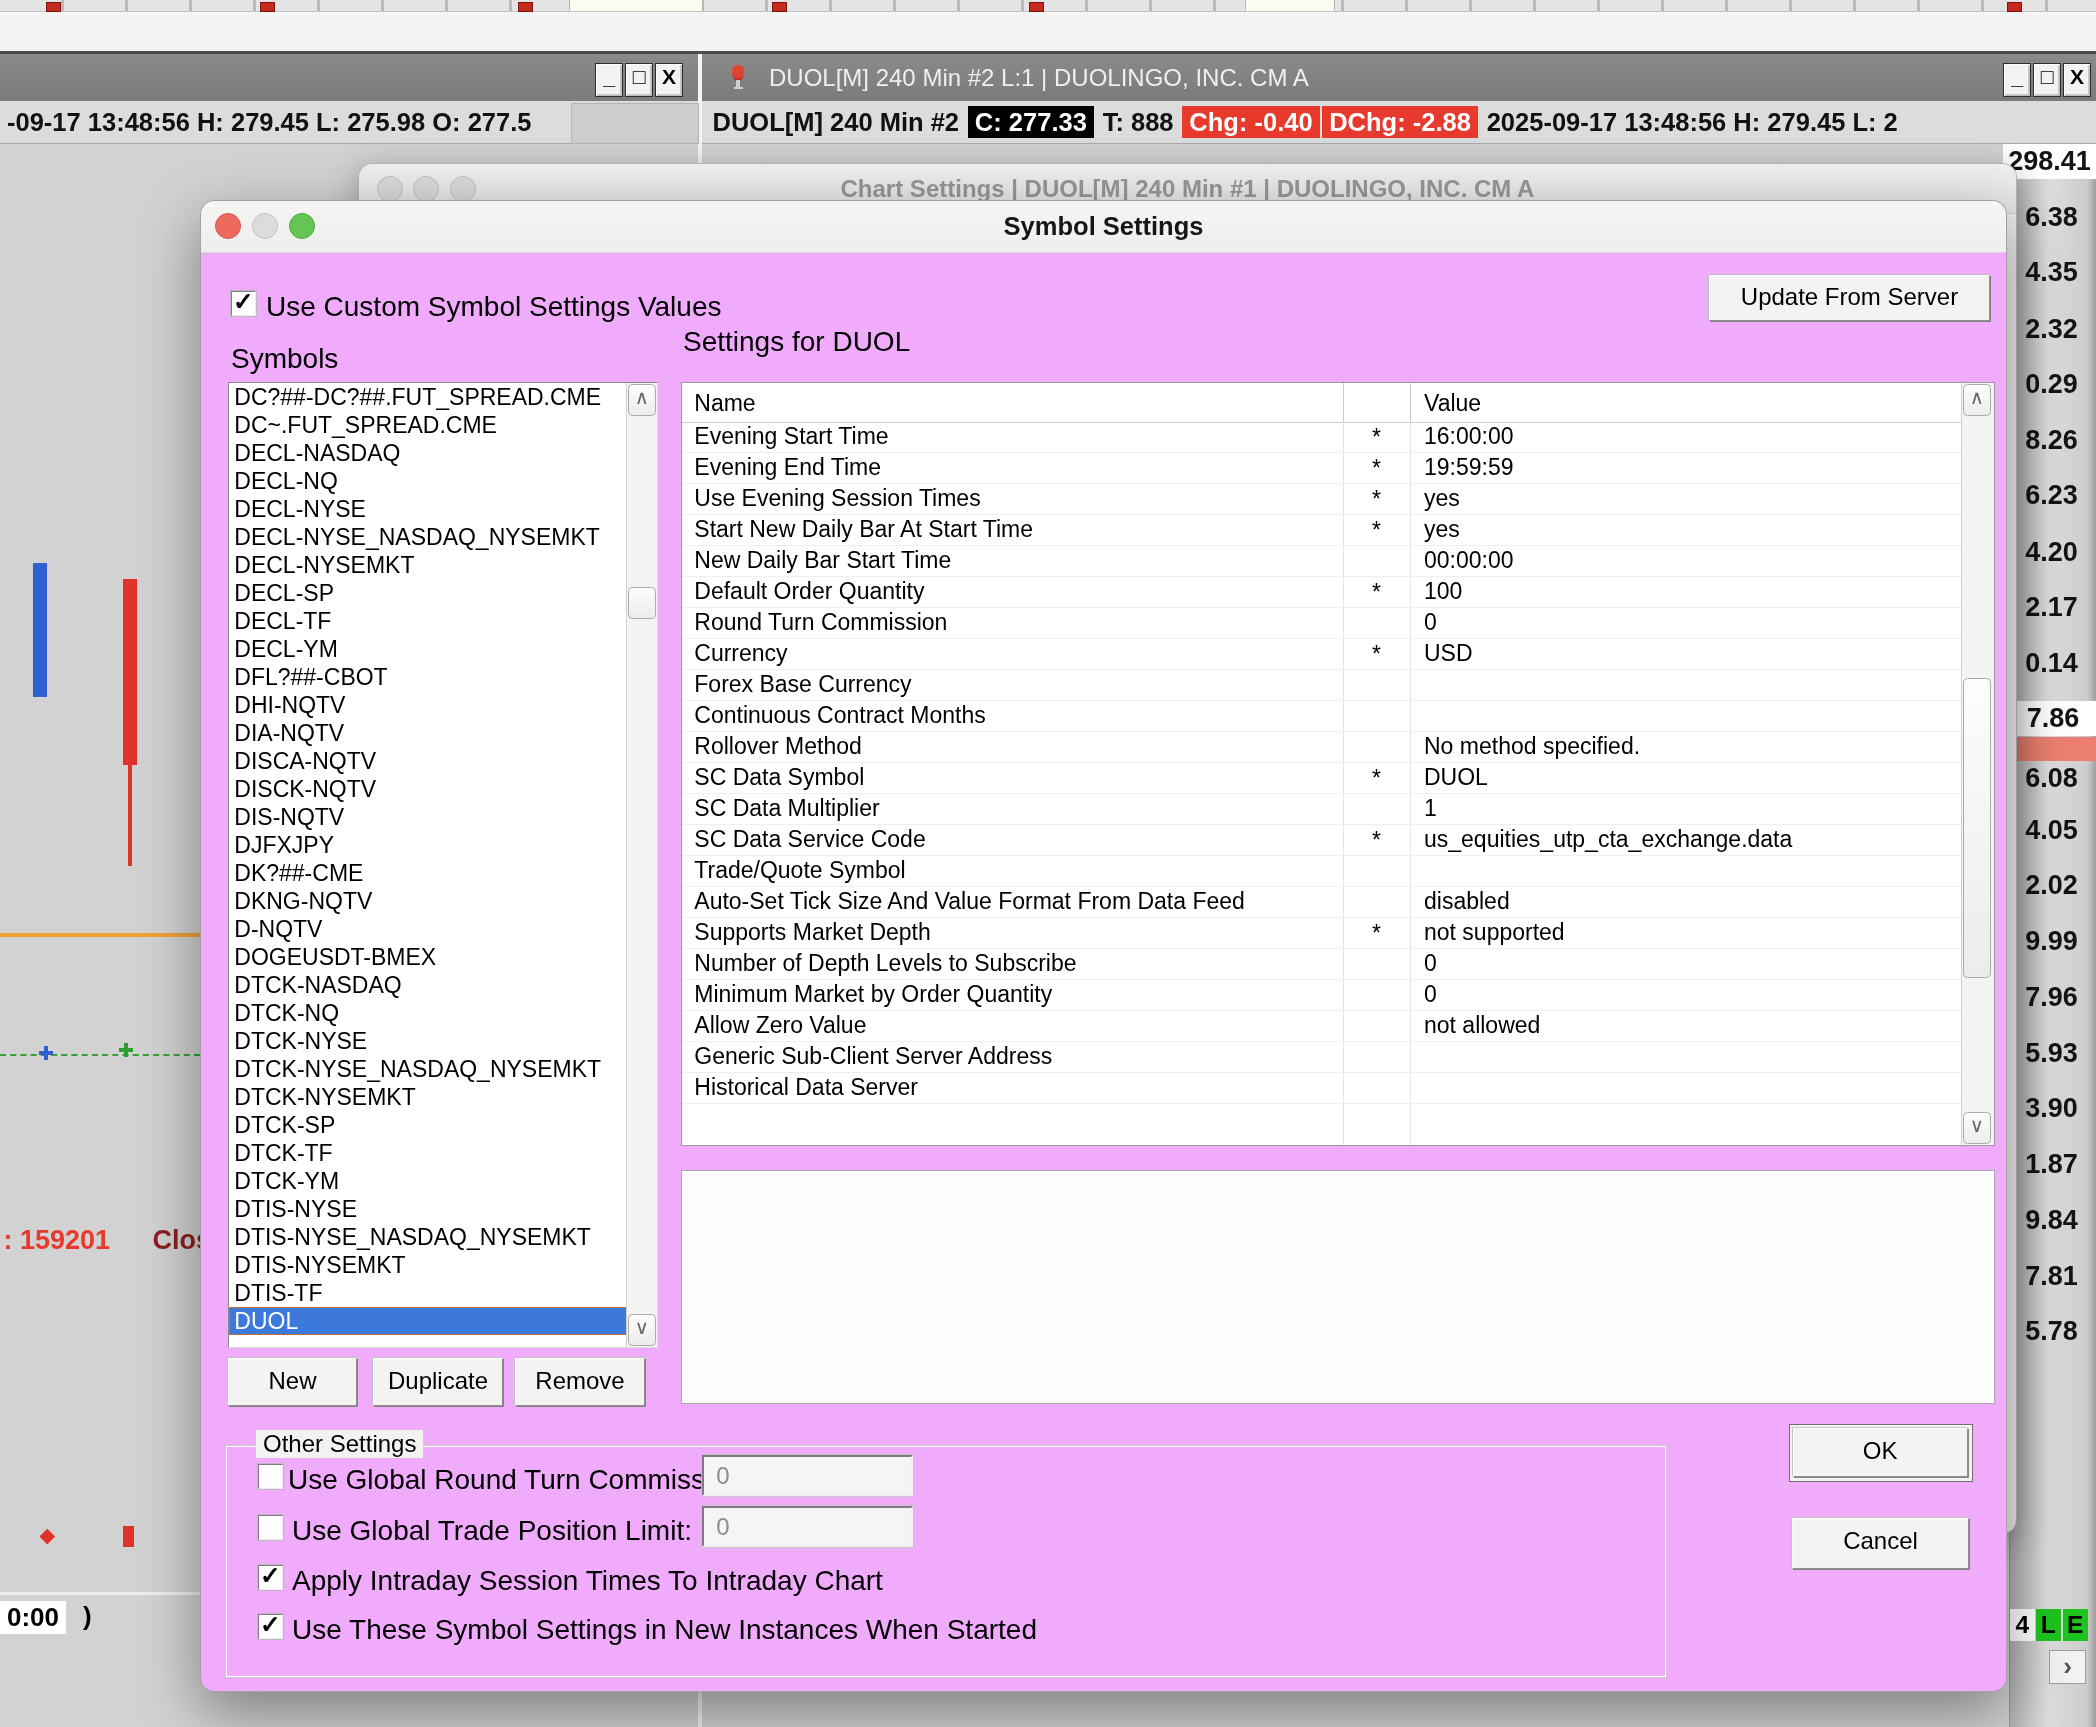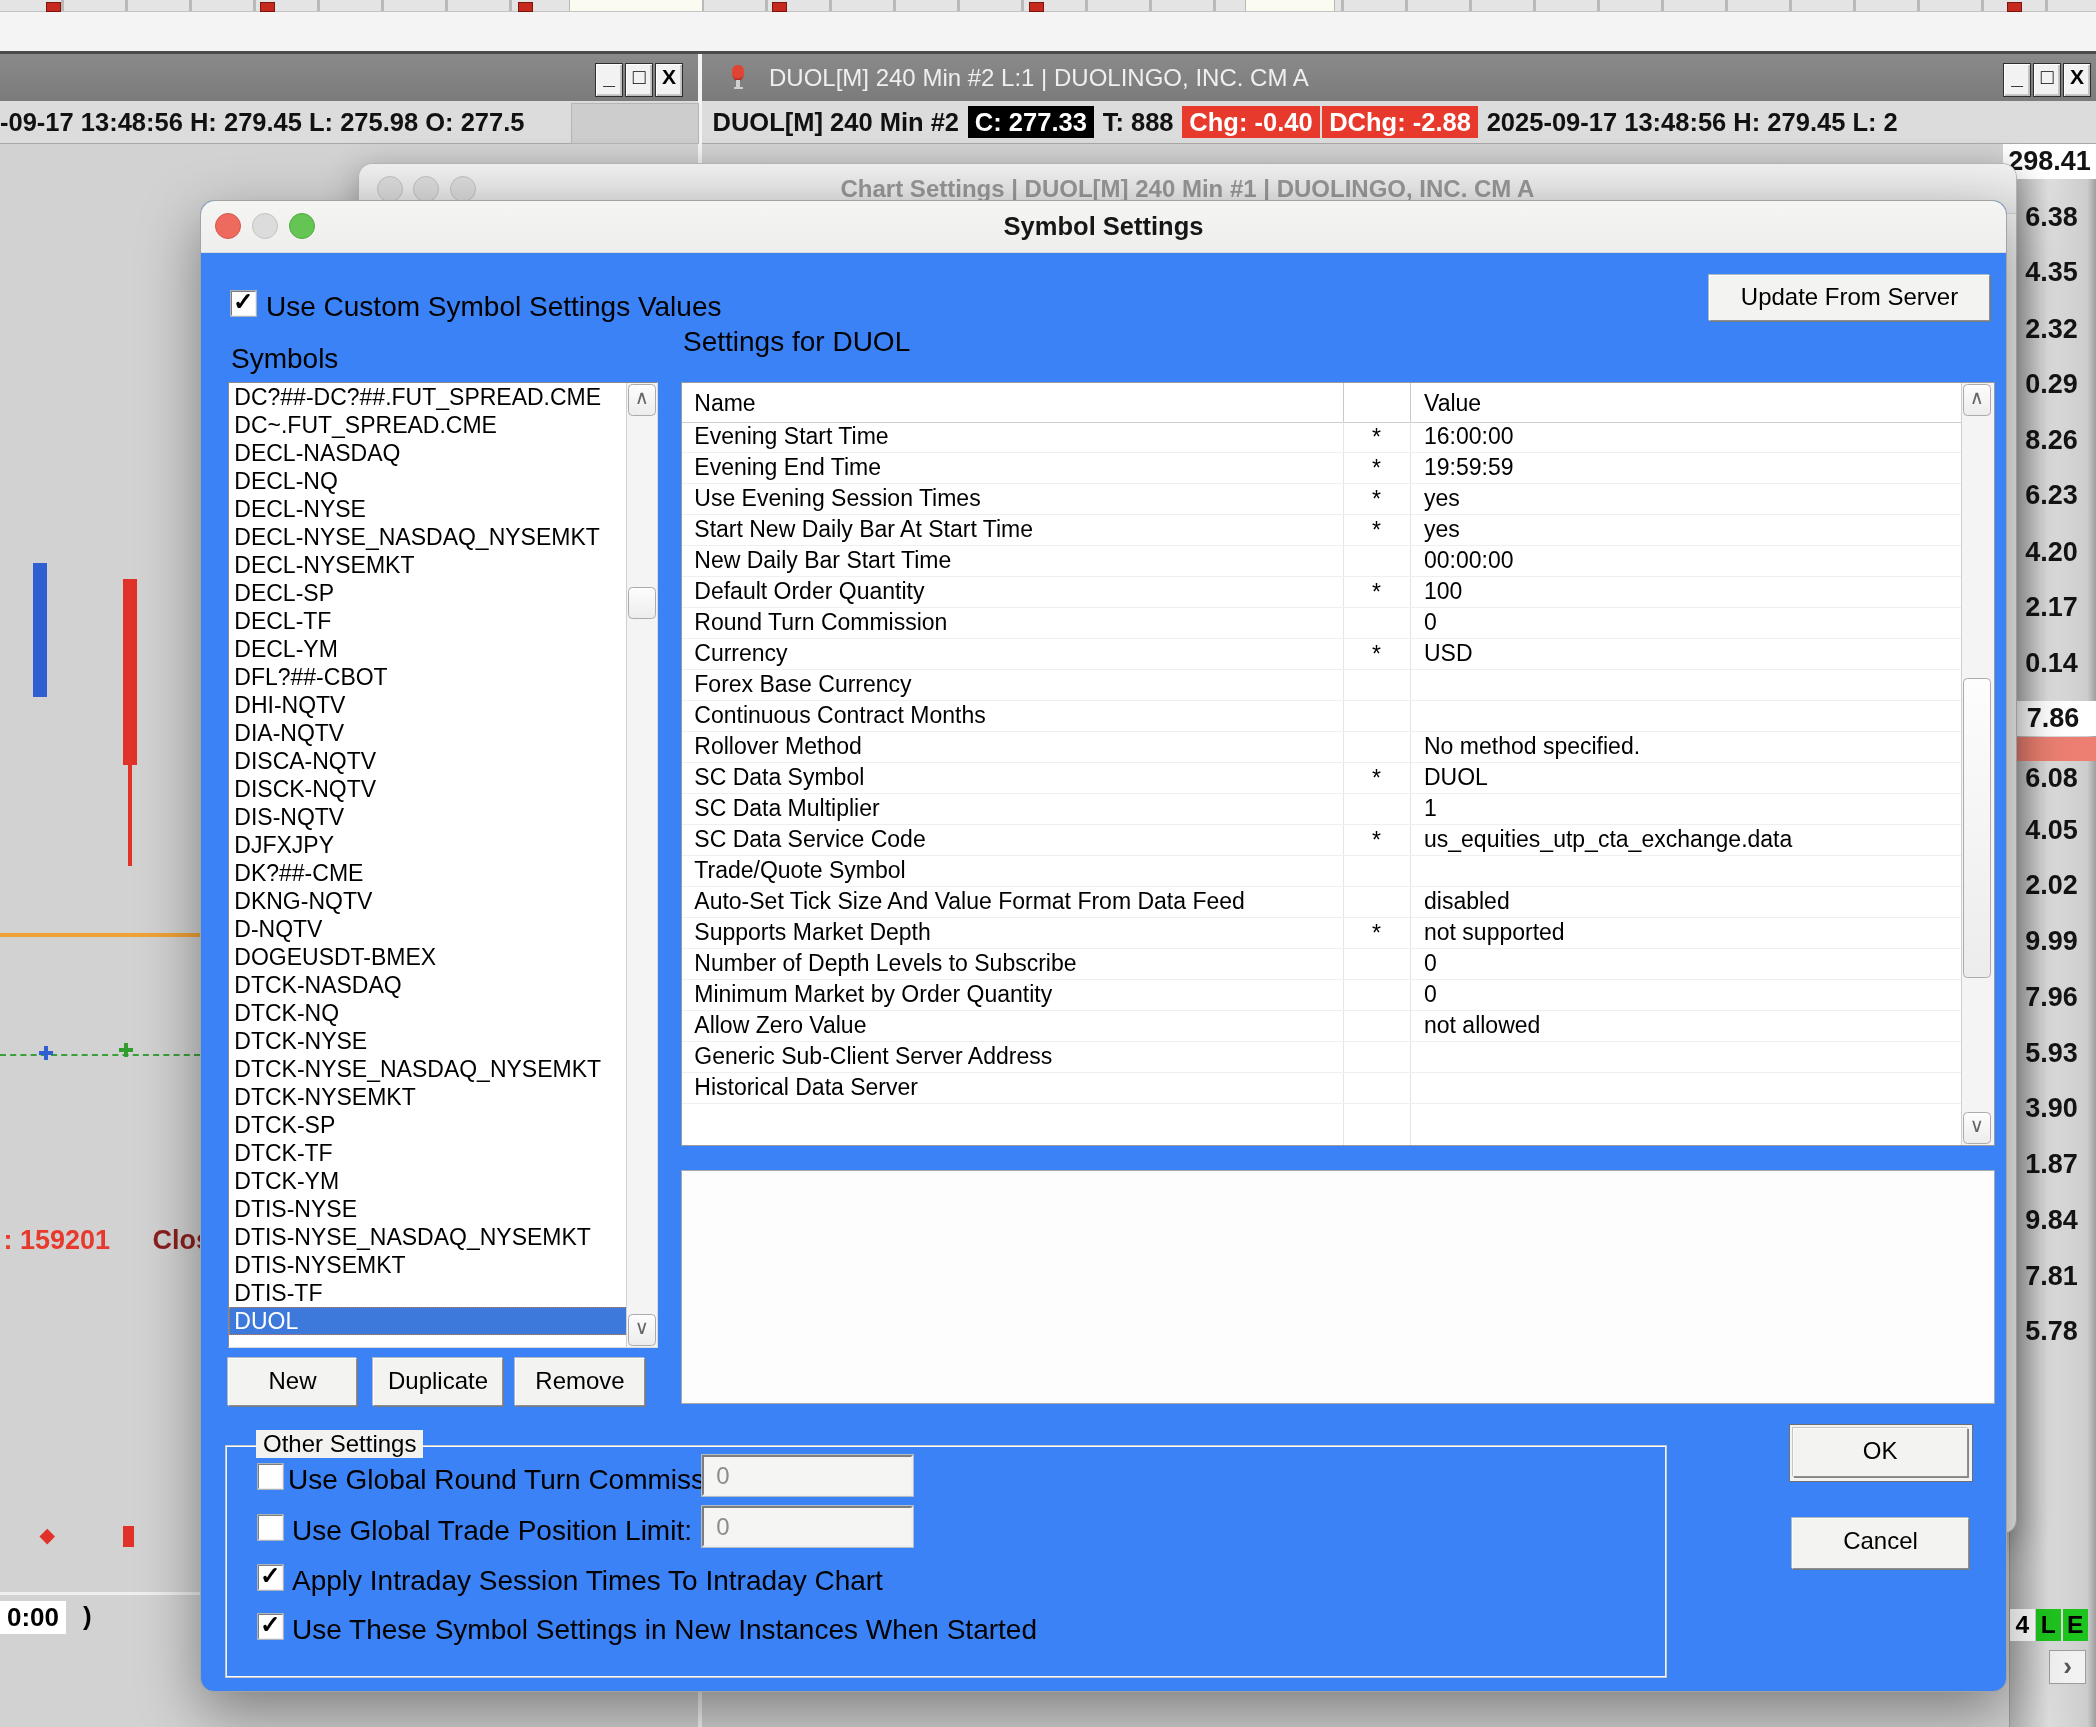--- a/index.html
+++ b/index.html
@@ -86,21 +86,21 @@
   #chart-settings-window{left:358px;top:163px;width:1657px;height:1369px;background:#ececec;
       border:0.9px solid #b5b5b5;border-radius:14px;box-shadow:0 8.8px 35px rgba(0,0,0,.3);}
   .cs-titlebar{left:0;top:0;right:0;height:49px;background:linear-gradient(#efefef,#e3e3e3);
       border-bottom:0.9px solid #cfcfcf;border-radius:14px 14px 0 0;}
   .mac-circle{top:12.3px;width:24px;height:24px;border-radius:50%;}
   .mac-gray{background:#d9d9d9;border:0.9px solid #bfbfbf;}
   .cs-title{left:0;right:0;top:0;height:49px;line-height:49px;text-align:center;
             font-size:24px;font-weight:bold;color:#969696;}
 
   
-  #dialog{left:200px;top:200px;width:1805px;height:1490px;background:#3b82f6;
+  #dialog{left:200px;top:200px;width:1805px;height:1490px;background:#f0abfc;
       border:0.9px solid #a3a3a3;border-radius:14px;box-shadow:0 21px 61px rgba(0,0,0,.40);}
   .dlg-header{left:0;top:0;right:0;height:51px;border-bottom:0.9px solid #dadada;
               border-radius:14px 14px 0 0;background:linear-gradient(#f5f5f4,#eeeeec);}
   .light-red{background:#ee6a5f;border:0.9px solid #d4554b;}
   .light-gray{background:#dcdcdc;border:0.9px solid #c3c3c3;}
   .light-green{background:#64c554;border:0.9px solid #4daa3f;}
   .dlg-title{left:0;right:0;top:0;height:51px;line-height:51px;text-align:center;
              font-size:25.5px;font-weight:bold;color:#161616;}
   .lbl{font-size:28px;color:#000;white-space:nowrap;}
 
@@ -175,21 +175,21 @@
           <span>_</span>
         </div>
       <div class="abs win-btn" style="left:625px;top:8.8px">
           <span>□</span>
         </div>
       <div class="abs win-btn" style="left:655px;top:8.8px">
           <span>X</span>
         </div>
     </div>
     <div class="abs statusbar">
-      <span style="white-space:nowrap">-09-17 13:48:56 H: 279.45 L: 275.98 O: 277.5</span>
+      <span style="padding-left:7px;white-space:nowrap">-09-17 13:48:56 H: 279.45 L: 275.98 O: 277.5</span>
       <div class="abs status-void"></div>
     </div>
     <div class="abs chartarea">
       <div class="abs candle blue" style="left:33px;top:419px;height:134px"></div>
       <div class="abs candle red" style="left:123px;top:435px;height:186px"></div>
       <div class="abs wick" style="left:128px;top:621px;height:101px"></div>
       <div class="abs orange-line" style="top:789px"></div>
       <div class="abs dash-line" style="top:910px"></div>
       <div class="abs plus b" style="left:39px;top:902px"></div>
       <div class="abs plus g" style="left:119px;top:899px"></div>

